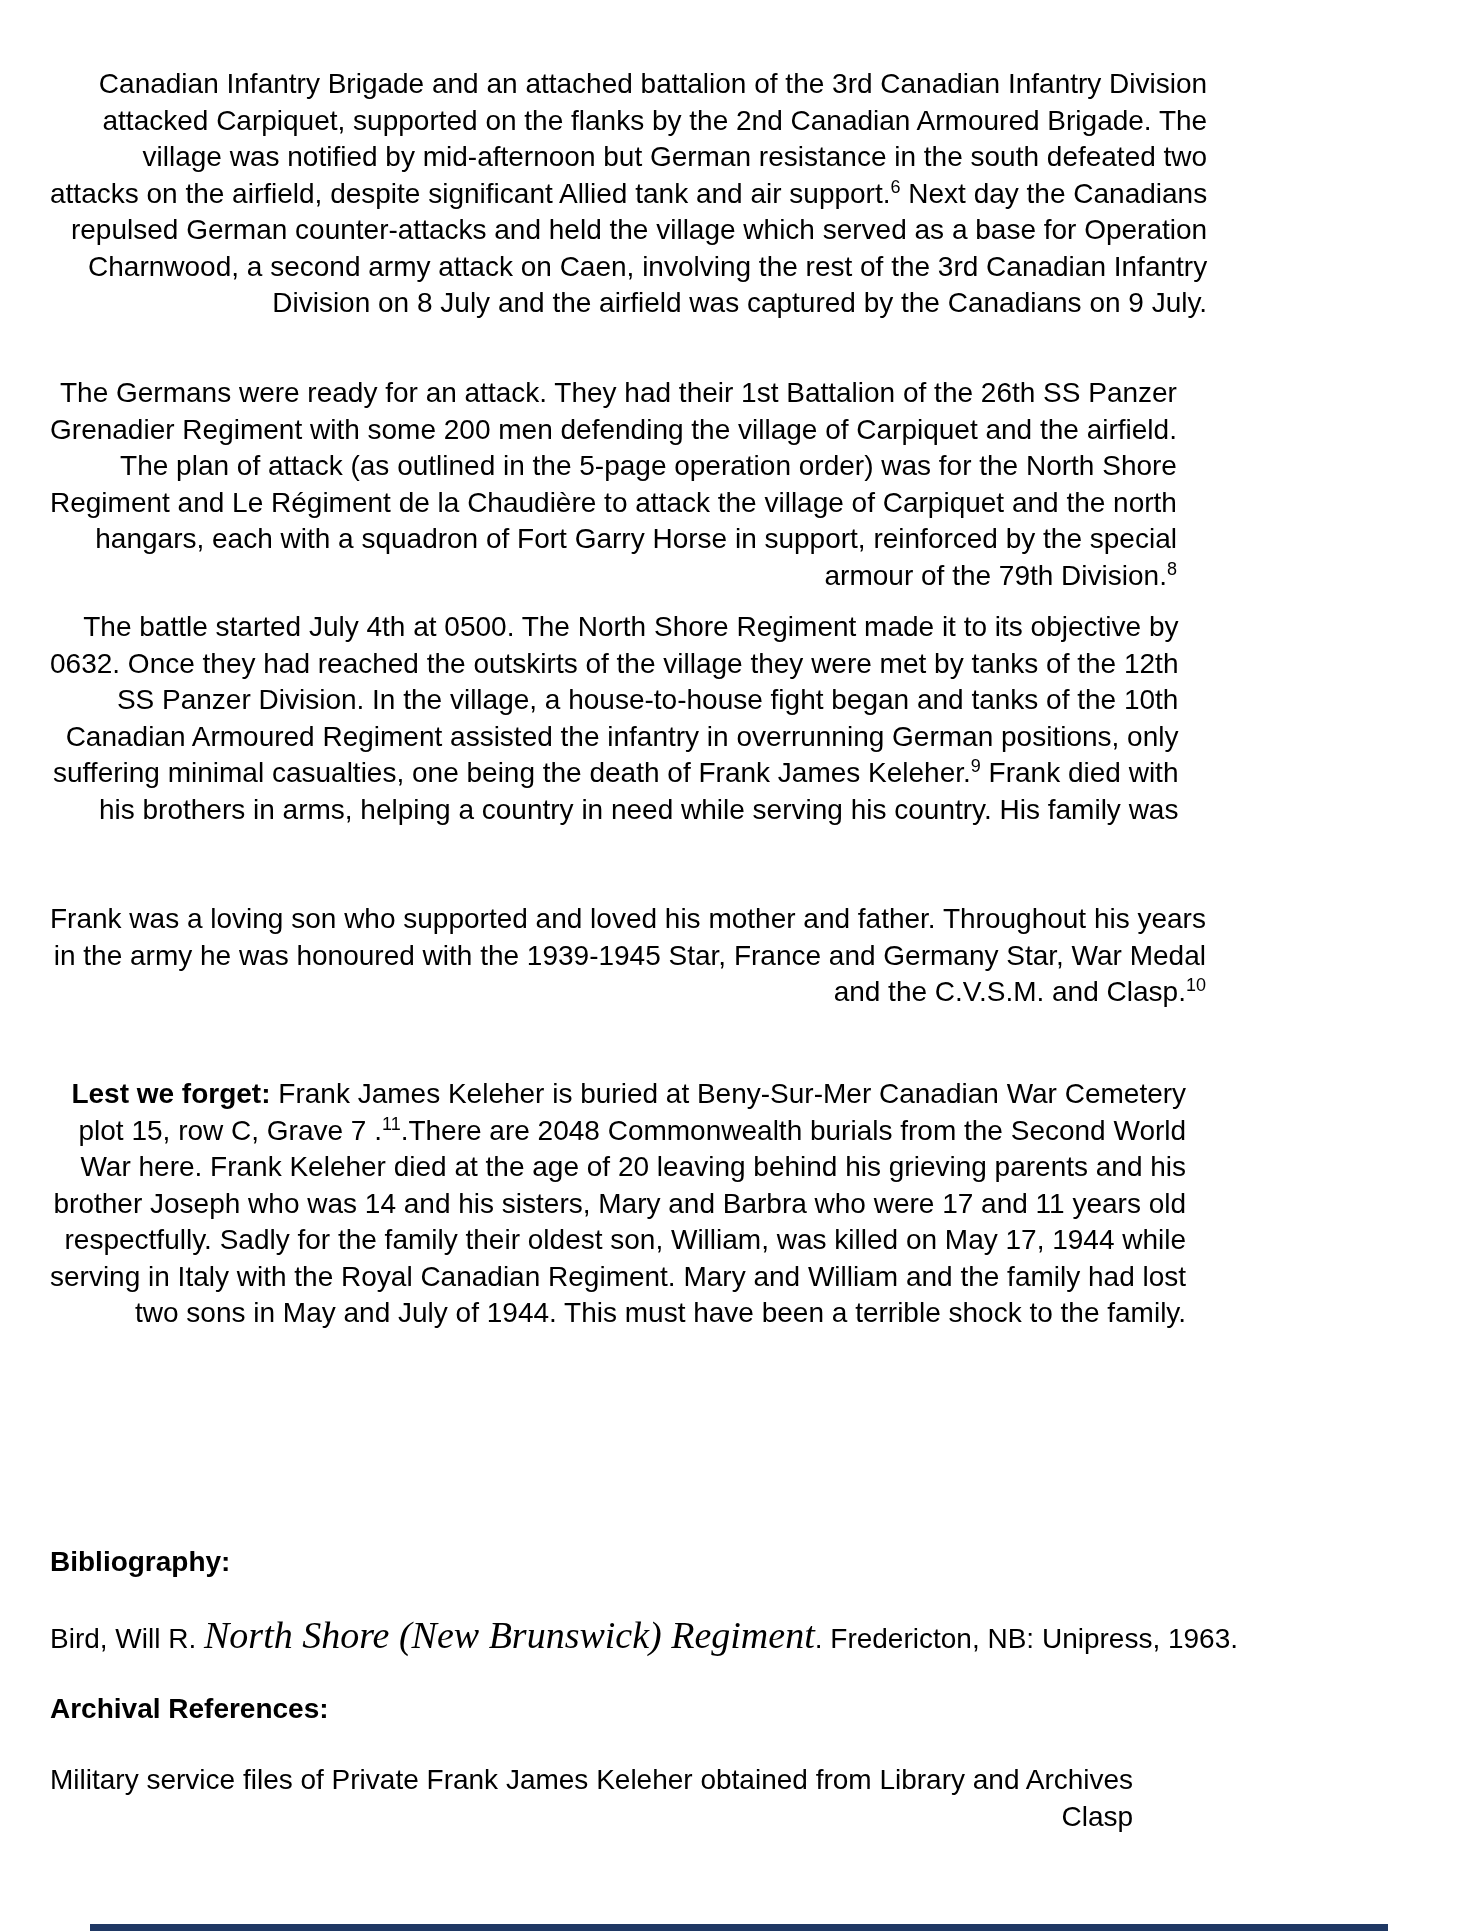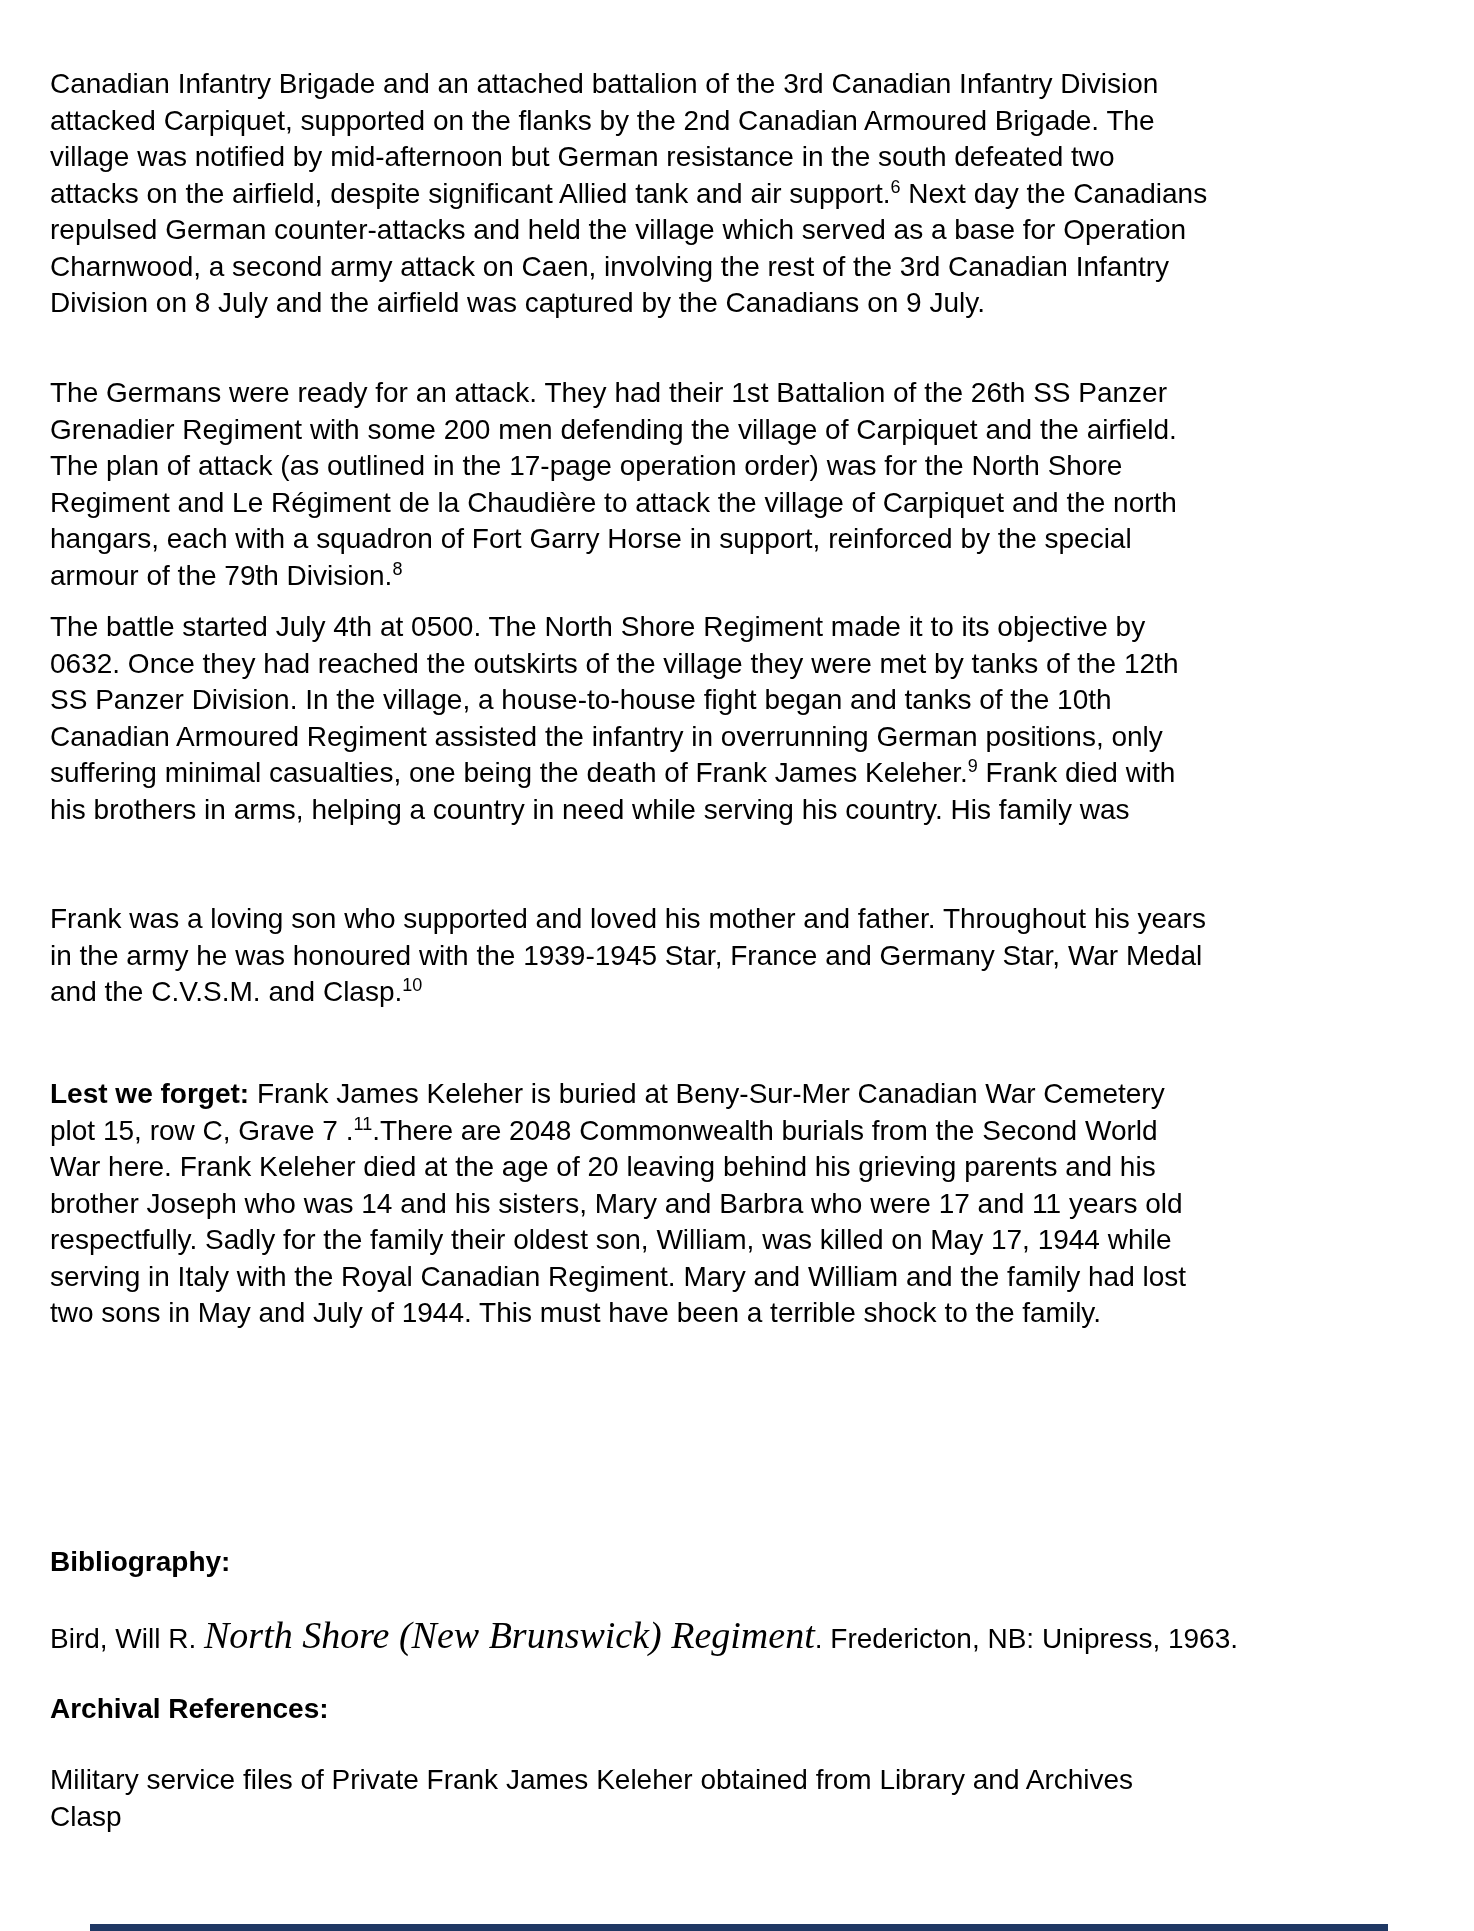--- a/index.html
+++ b/index.html
@@ -2,21 +2,21 @@
 <html><head>
 <meta charset="utf-8">
 <style>
   html,body{margin:0;padding:0;}
   body{
     width:1474px;height:1931px;background:#ffffff;position:relative;overflow:hidden;
     font-family:"Liberation Sans", sans-serif;color:#000;
   }
   .page{position:absolute;left:0;top:0;width:1474px;height:1931px;background:#ffffff;}
   .para{position:absolute;left:50px;}
-  .line{white-space:nowrap;height:36.5px;line-height:36.5px;font-size:28px;letter-spacing:0px;}
+  .line{white-space:nowrap;height:36.5px;line-height:36.5px;font-size:28px;letter-spacing:0px;text-align:right;}
   .seg-b{font-weight:bold;}
   .seg-i{font-family:"Liberation Serif", serif;font-style:italic;font-size:38px;}
   .seg-sup{font-size:18px;position:relative;top:-10px;}
   .bottom-bar{position:absolute;left:90px;top:1924px;width:1298px;height:7px;background:#1f3864;}
 </style>
 </head>
 <body style="background: rgb(255, 255, 255); color: rgb(0, 0, 0);">
 
 <div class="page">
   <div id="doc-root">
@@ -25,21 +25,21 @@
         <div class="line"><span>attacked Carpiquet, supported on the flanks by the 2nd Canadian Armoured Brigade. The</span></div>
         <div class="line"><span>village was notified by mid-afternoon but German resistance in the south defeated two</span></div>
         <div class="line"><span>attacks on the airfield, despite significant Allied tank and air support.</span><span class="seg-sup">6</span><span> Next day the Canadians</span></div>
         <div class="line"><span>repulsed German counter-attacks and held the village which served as a base for Operation</span></div>
         <div class="line"><span>Charnwood, a second army attack on Caen, involving the rest of the 3rd Canadian Infantry</span></div>
         <div class="line"><span>Division on 8 July and the airfield was captured by the Canadians on 9 July.</span></div>
       </div>
       <div class="para" style="top: 359px; margin-top: 16px;">
         <div class="line"><span>The Germans were ready for an attack. They had their 1st Battalion of the 26th SS Panzer</span></div>
         <div class="line"><span>Grenadier Regiment with some 200 men defending the village of Carpiquet and the airfield.</span></div>
-        <div class="line"><span>The plan of attack (as outlined in the 17-page operation order) was for the North Shore</span></div>
+        <div class="line"><span>The plan of attack (as outlined in the 5-page operation order) was for the North Shore</span></div>
         <div class="line"><span>Regiment and Le Régiment de la Chaudière to attack the village of Carpiquet and the north</span></div>
         <div class="line"><span>hangars, each with a squadron of Fort Garry Horse in support, reinforced by the special</span></div>
         <div class="line"><span>armour of the 79th Division.</span><span class="seg-sup">8</span></div>
       </div>
       <div class="para" style="top: 609px;">
         <div class="line"><span>The battle started July 4th at 0500. The North Shore Regiment made it to its objective by</span></div>
         <div class="line"><span>0632. Once they had reached the outskirts of the village they were met by tanks of the 12th</span></div>
         <div class="line"><span>SS Panzer Division. In the village, a house-to-house fight began and tanks of the 10th</span></div>
         <div class="line"><span>Canadian Armoured Regiment assisted the infantry in overrunning German positions, only</span></div>
         <div class="line"><span>suffering minimal casualties, one being the death of Frank James Keleher.</span><span class="seg-sup">9</span><span> Frank died with</span></div>

